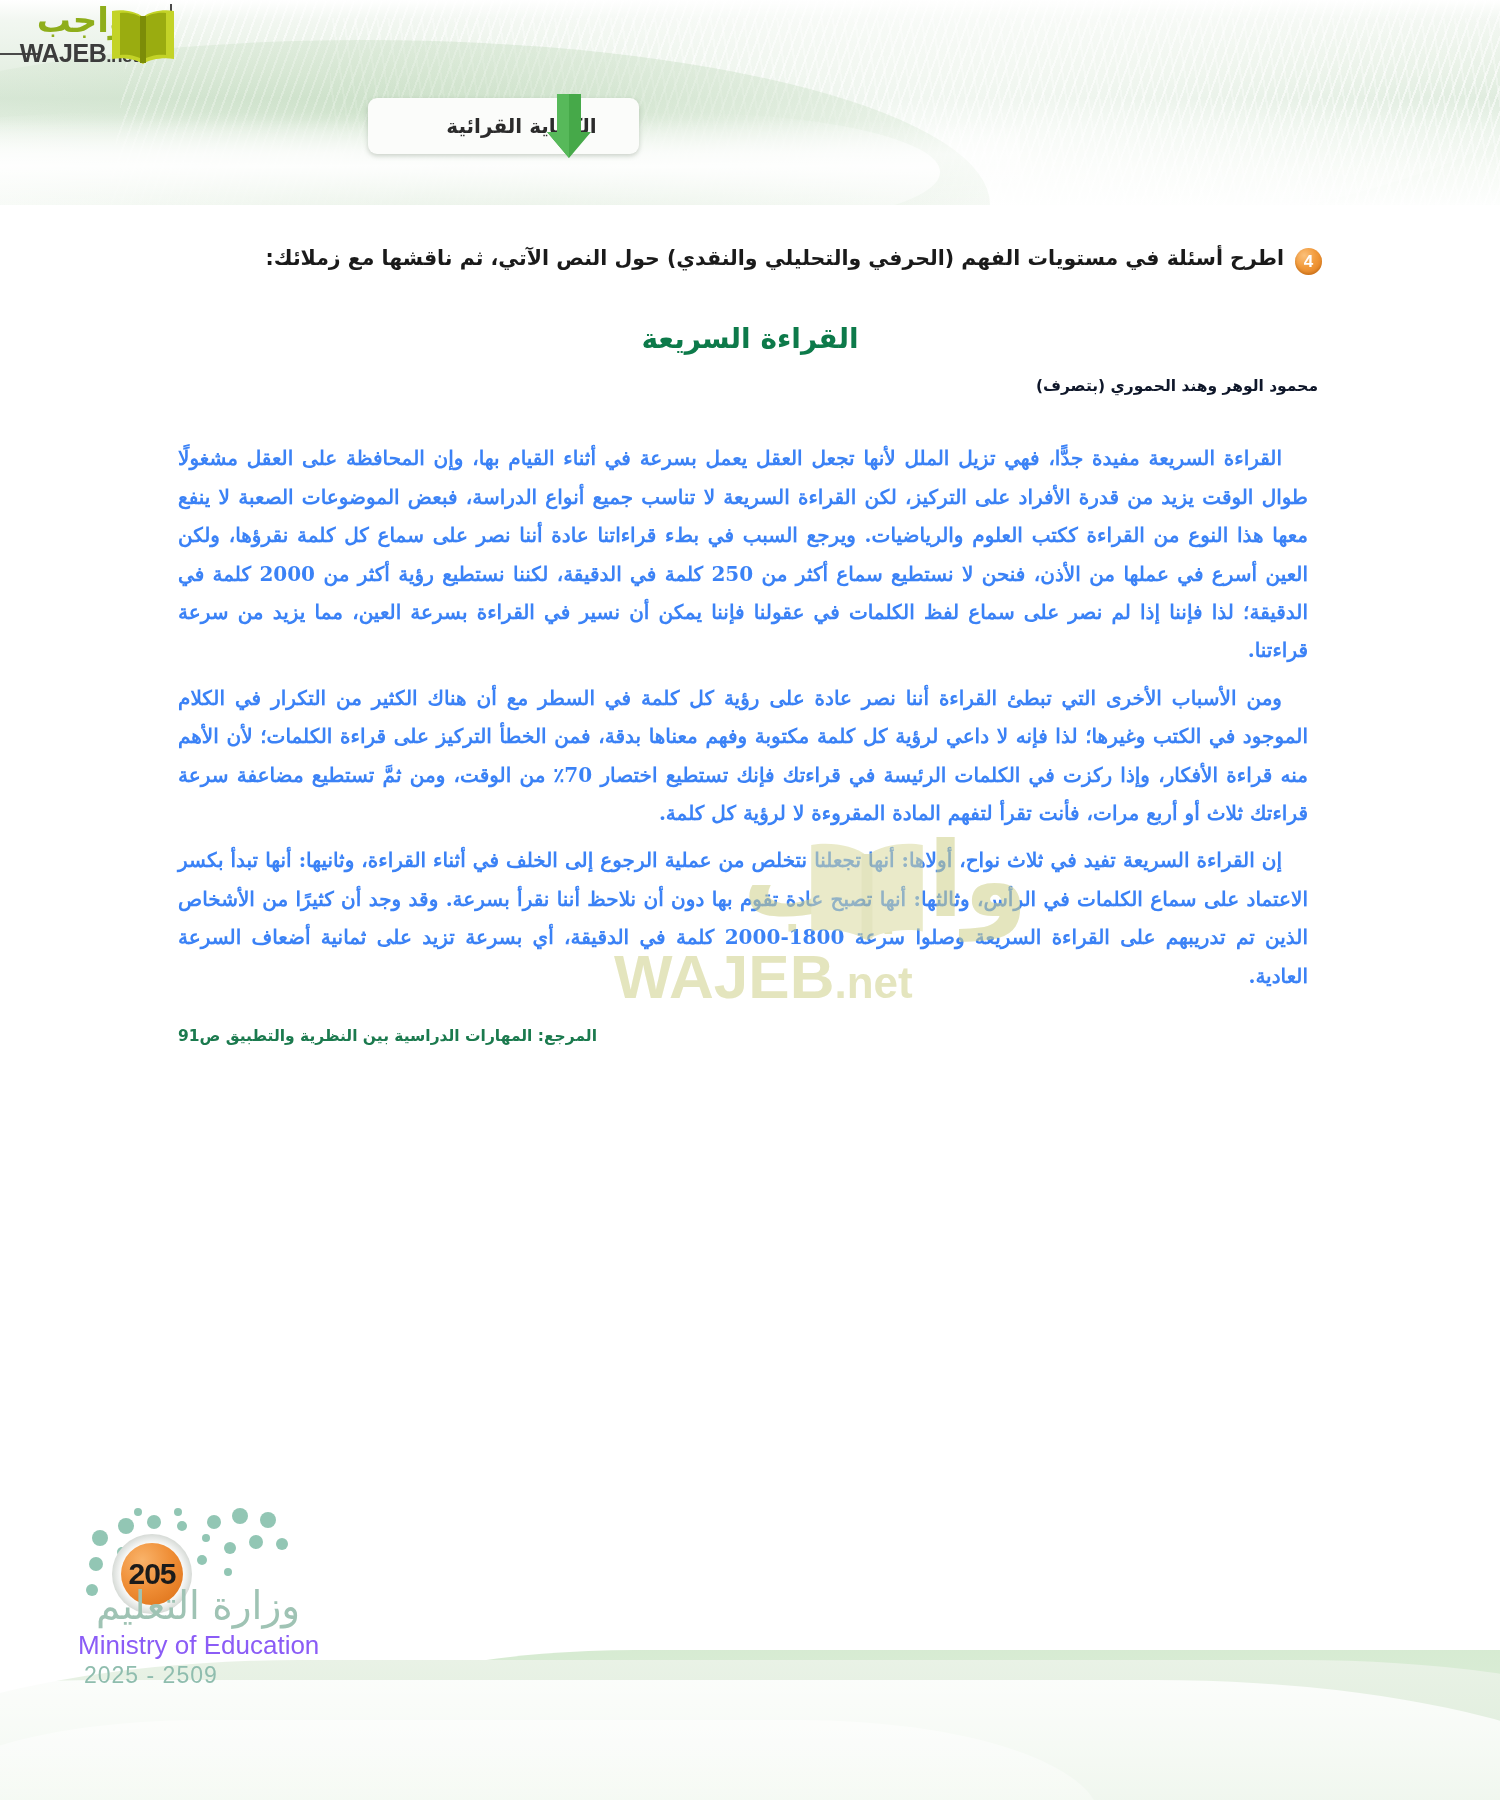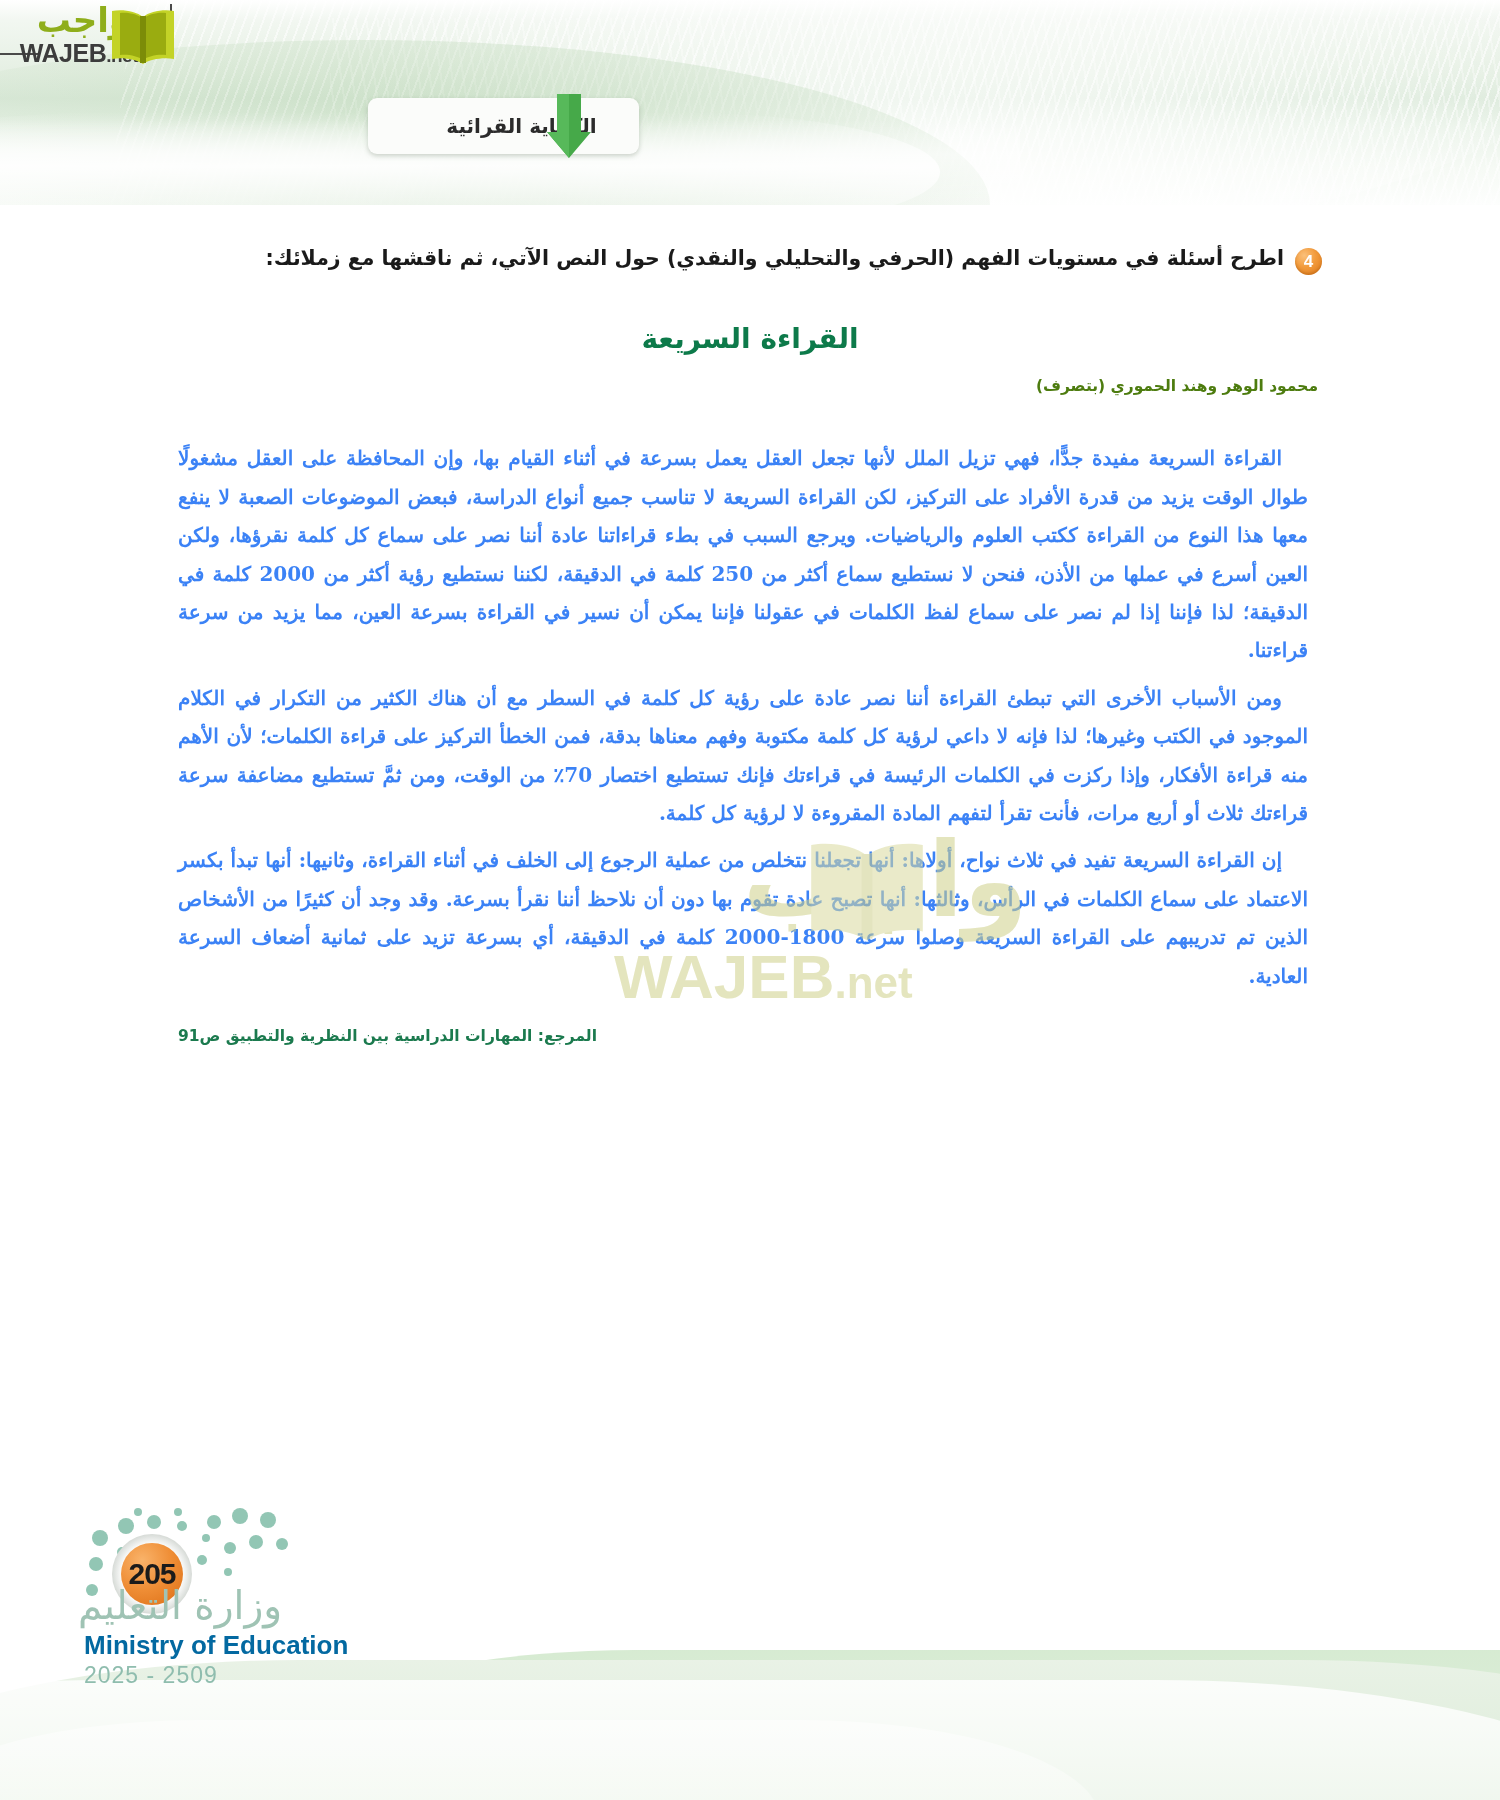--- a/index.html
+++ b/index.html
@@ -213,21 +213,21 @@
     color: #0d7a4a;
     letter-spacing: -0.5px;
     margin-top: 46px;
     margin-bottom: 22px;
   }
 
   .article-author {
     font-family: "DejaVu Sans", sans-serif;
     font-size: 15.5px;
     font-weight: bold;
-    color: #4d7c0f;
+    color: #0f172a;
     text-align: right;
     padding-right: 4px;
     margin-bottom: 44px;
   }
 
   .body-text p {
     font-family: "DejaVu Serif", "Liberation Serif", serif;
     font-size: 20px;
     font-weight: bold;
     color: #3b82f6;
@@ -344,40 +344,39 @@
     font-family: "Liberation Sans", sans-serif;
     font-size: 30px;
     font-weight: bold;
     color: #1b1b1b;
     letter-spacing: -1px;
     line-height: 1;
     direction: ltr;
   }
   .ministry-ar {
     position: absolute;
-    top: 78px; left: 0;
+    top: 78px; left: 18px;
     width: 290px;
     font-family: "DejaVu Sans", sans-serif;
     font-size: 39px;
     color: #9fc3b4;
     direction: rtl;
     text-align: left;
     line-height: 1;
     white-space: nowrap;
   }
   .ministry-en {
     position: absolute;
-    top: 124px; left: 6px;
+    top: 124px; left: 0;
     font-family: "Liberation Sans", sans-serif;
     font-size: 26px;
-    color: #0369a1;
+    color: #8b5cf6;
     direction: ltr;
     line-height: 1;
     white-space: nowrap;
-    font-weight: bold;
   }
   .ministry-years {
     position: absolute;
     top: 156px; left: 6px;
     font-family: "Liberation Sans", sans-serif;
     font-size: 23px;
     color: #8fbdae;
     direction: ltr;
     letter-spacing: 1px;
     line-height: 1;

